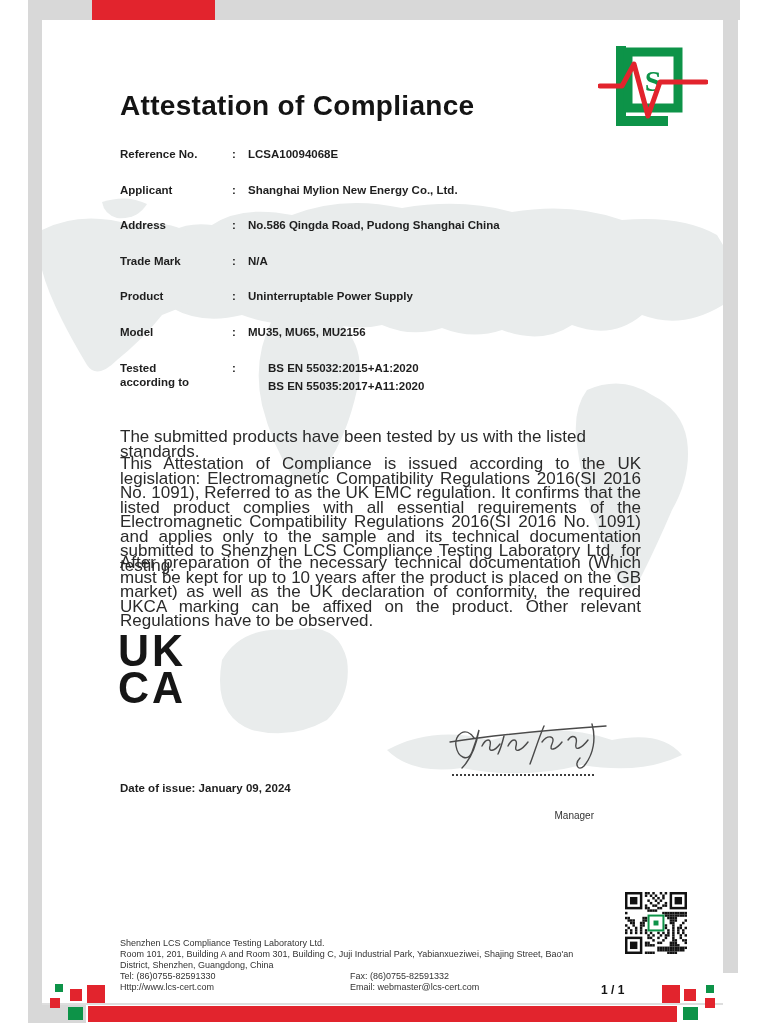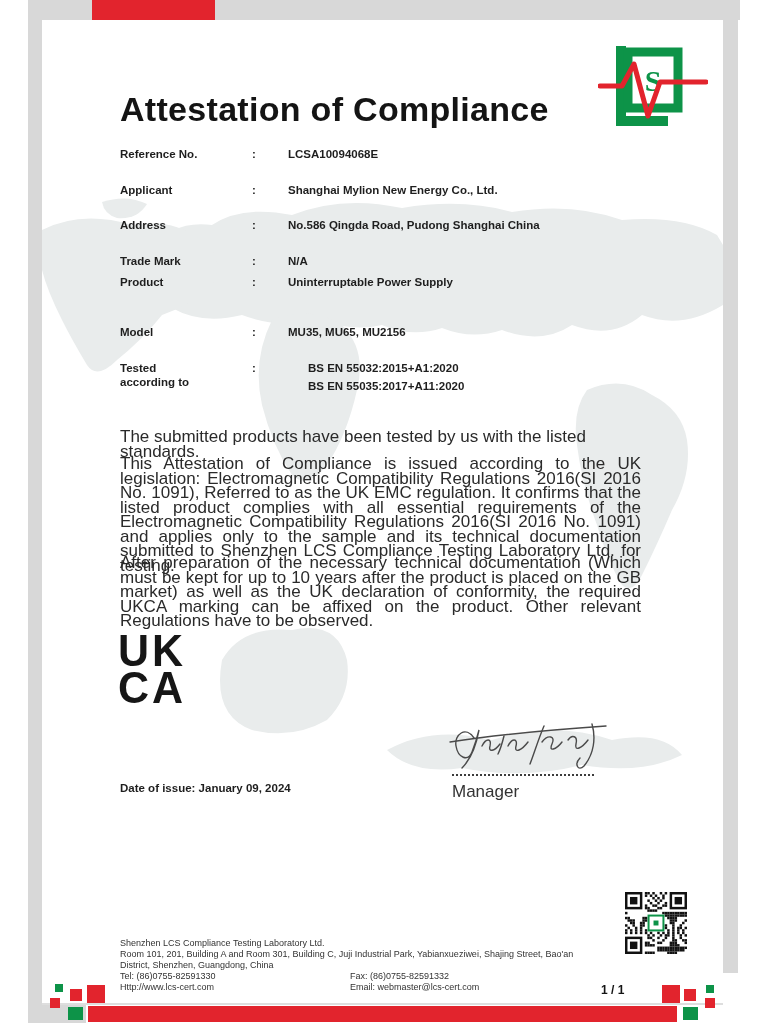--- a/index.html
+++ b/index.html
@@ -10,42 +10,42 @@
   }
   .abs { position:absolute; }
 
   
   .frame { background:#d8d8d8; }
   .red-block { background:#e2242d; }
   .green-block { background:#0d9348; }
 
   
   .title {
-    left:120px; top:90px; font-size:34px; font-weight:bold; color:#141414;
+    left:120px; top:90px; font-size:28px; font-weight:bold; color:#141414;
     letter-spacing:0.3px; white-space:nowrap;
   }
   .field-row { left:120px; width:530px; display:flex; align-items:flex-start;
-    font-size:11.5px; font-weight:bold; color:#1e1e1e; line-height:14px;gap:20px; }
+    font-size:11.5px; font-weight:bold; color:#1e1e1e; line-height:14px; }
   .flabel { width:112px; flex:0 0 112px; white-space:pre-line; }
   .fcolon { width:16px; flex:0 0 16px; }
   .fvalue { flex:1; }
   .fvalue div { margin-bottom:4px;margin-left:20px; }
 
   .para { left:120px; width:521px; font-size:17px; line-height:14.5px;
     color:#2a2a2a; margin:0; }
   .para.justify { text-align:justify; }
 
   .ukca { left:118px; top:633px; font-weight:bold; font-size:43px;
     line-height:35px; letter-spacing:3px; color:#161616;
     transform:scaleY(1.04); transform-origin:top left; }
 
   .sig-line { left:452px; top:758px; width:142px; height:16px;
     border-bottom:2px dotted #3c3c3c; }
-  .sig-role { left:452px; top:782px; width:142px; text-align:left;
-    font-size:17px; color:#333; }
+  .sig-role { left:452px; top:810px; width:142px; text-align:right;
+    font-size:10px; color:#333; }
   .date-issue { left:120px; top:782px; font-size:11.5px; font-weight:bold; color:#1e1e1e; }
 
   .footer-block { left:120px; top:938px; width:540px; font-size:9px;
     line-height:11px; color:#333; }
   .contact-row span.col1 { display:inline-block; width:230px; }
   .page-num { left:601px; top:983px; font-size:12px; font-weight:bold; color:#141414; }
 
   .map-svg { left:42px; top:190px; width:681px; height:620px; }
   svg { display:block; }
 </style>
@@ -97,21 +97,21 @@
   <div class="abs field-row" style="top:218px">
     <span class="flabel">Address</span>
       <span class="fcolon">:</span>
       <span class="fvalue">No.586 Qingda Road, Pudong Shanghai China</span>
   </div>
   <div class="abs field-row" style="top:254px">
     <span class="flabel">Trade Mark</span>
       <span class="fcolon">:</span>
       <span class="fvalue">N/A</span>
   </div>
-  <div class="abs field-row" style="top:275px">
+  <div class="abs field-row" style="top:289px">
     <span class="flabel">Product</span>
       <span class="fcolon">:</span>
       <span class="fvalue">Uninterruptable Power Supply</span>
   </div>
   <div class="abs field-row" style="top:325px">
     <span class="flabel">Model</span>
       <span class="fcolon">:</span>
       <span class="fvalue">MU35, MU65, MU2156</span>
   </div>
   <div class="abs field-row" style="top:361px">

